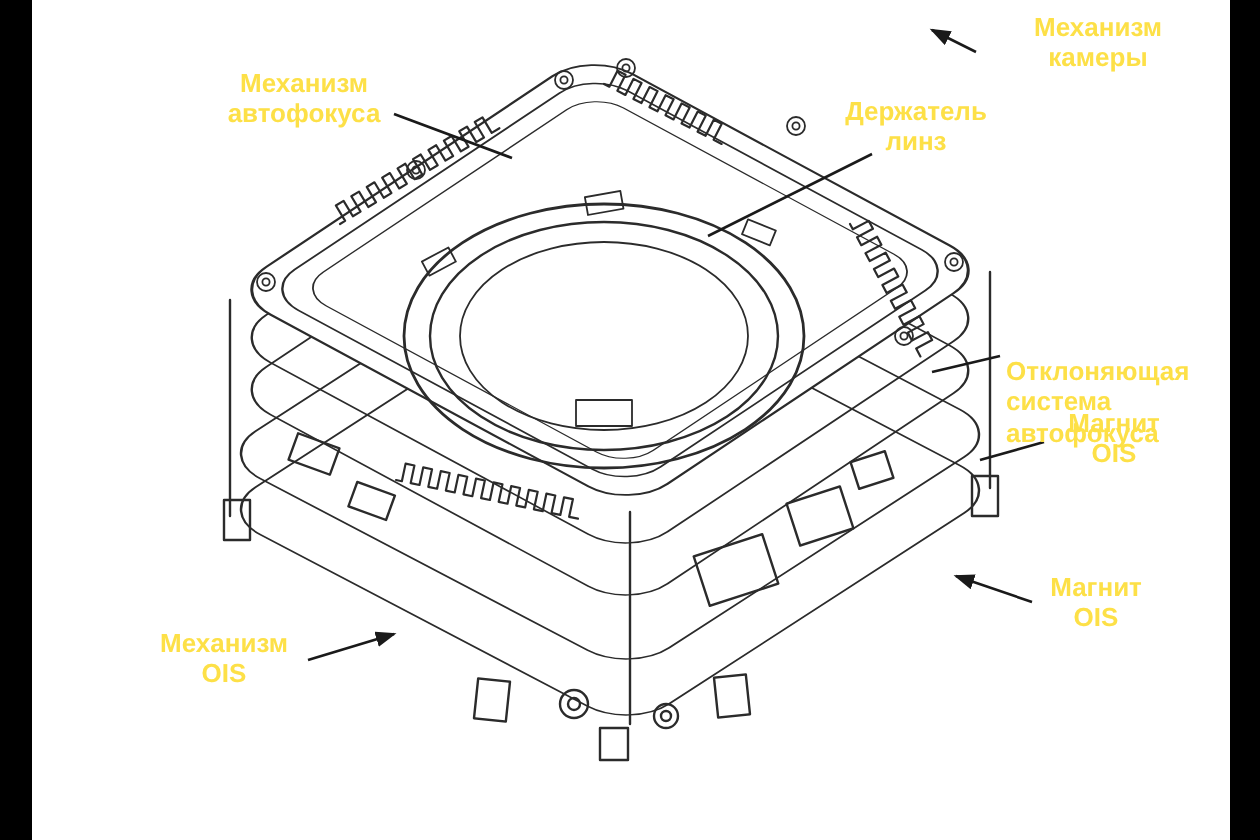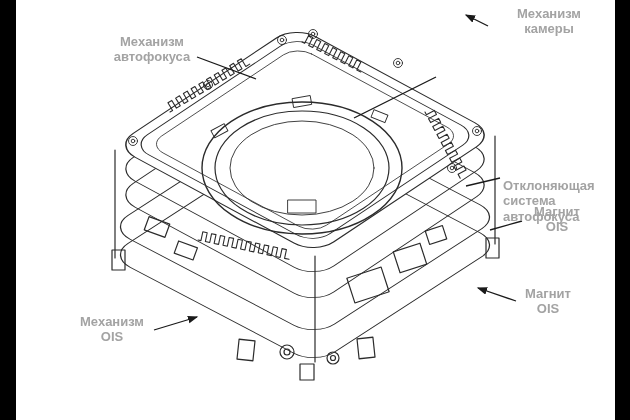--- a/index.html
+++ b/index.html
@@ -7,21 +7,21 @@
     position:relative;width:630px;height:420px;background:#000;
     overflow:hidden;font-family:"Liberation Sans",sans-serif;
   }
   .paper{position:absolute;top:0;bottom:0;left:16px;right:15px;background:#ffffff;}
   .art{position:absolute;inset:0;width:630px;height:420px;}
   .ln{fill:none;stroke:#2b2b2b;stroke-width:1.2;stroke-linejoin:round;stroke-linecap:round;}
   .plate{fill:#ffffff;stroke:#2b2b2b;stroke-width:1.5;}
   .thin{stroke-width:0.9;}
   .leader{fill:none;stroke:#1a1a1a;stroke-width:1.3;}
   .lbl{
-    position:absolute;color:#a3a3a3;font-weight:bold;font-size:13px;
+    position:absolute;color:#fde047;font-weight:bold;font-size:13px;
     line-height:1.18;white-space:pre-line;text-align:center;
   }
   .ta-l{text-align:left;margin-top:32px;}
 </style>
 </head>
 <body>
 
 <div class="stage">
   <div class="paper"></div>
 
@@ -124,20 +124,22 @@
       <path d="M522,221 L490,230"></path>
       <path d="M516,301 L478,288" marker-end="url(#arw)"></path>
       <path d="M154,330 L197,317" marker-end="url(#arw)"></path>
     </g>
   </svg>
 
   <div class="lbl" style="left:490px;top:6px;width:118px">Механизм
 камеры</div>
   <div class="lbl" style="left:98px;top:34px;width:108px">Механизм
 автофокуса</div>
+  <div class="lbl" style="left:412px;top:48px;width:92px">Держатель
+линз</div>
   <div class="lbl ta-l" style="left:503px;top:146px;width:110px">Отклоняющая
 система
 автофокуса</div>
   <div class="lbl" style="left:524px;top:204px;width:66px">Магнит
 OIS</div>
   <div class="lbl" style="left:517px;top:286px;width:62px">Магнит
 OIS</div>
   <div class="lbl" style="left:64px;top:314px;width:96px">Механизм
 OIS</div>
 </div>

